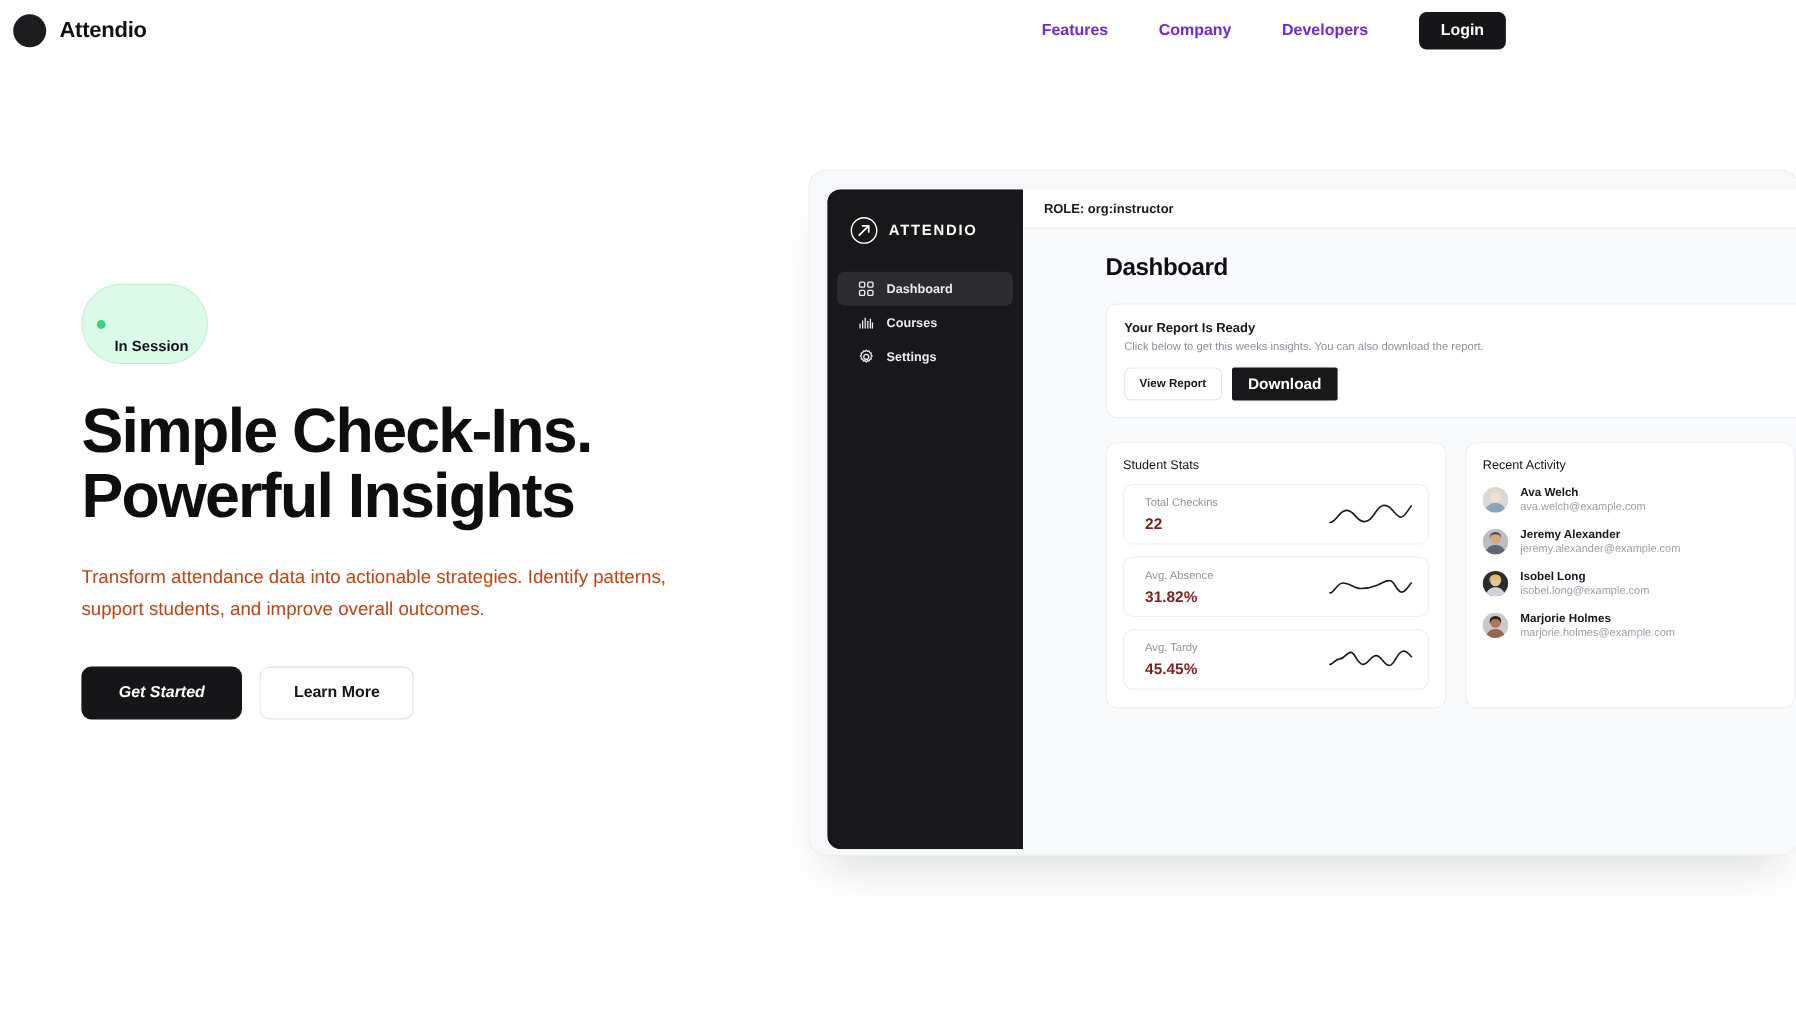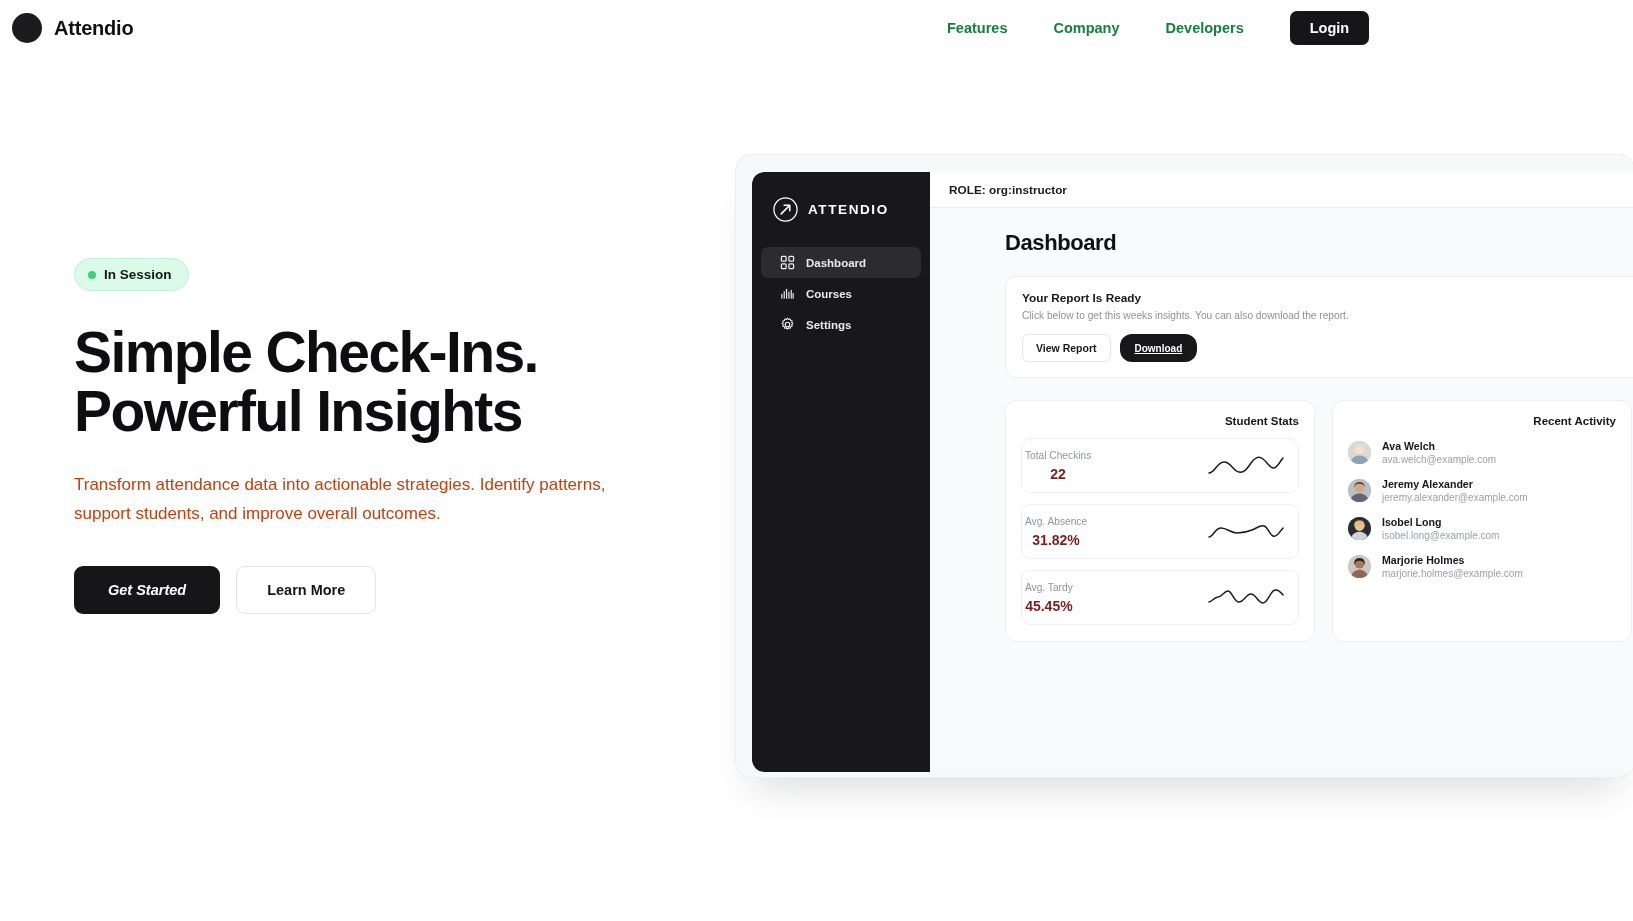--- a/index.html
+++ b/index.html
@@ -21,39 +21,39 @@
     width: 30px; height: 30px; border-radius: 50%; background: #1c1c1e;
     display: block;
   }
   .brand-name { font-size: 20px; font-weight: 700; color: #111114; letter-spacing: -0.2px; }
 
   .nav-links {
     position: absolute; left: 947px; top: 0; height: 56px;
     display: flex; align-items: center; gap: 0;
   }
   .nav-link {
-    font-size: 14.5px; font-weight: 600; color: #15803d;
+    font-size: 14.5px; font-weight: 600; color: #6d28d9;
     padding: 0 0; margin-right: 46px; white-space: nowrap; cursor: pointer;
   }
   .login-btn {
     background: #161619; color: #ffffff;
     font-size: 14.5px; font-weight: 700;
     padding: 9px 20px; border-radius: 7px; border: none;
     cursor: pointer; font-family: "Liberation Sans", sans-serif;
   }
 
   
   .hero { position: absolute; left: 74px; top: 258px; width: 620px; }
   .badge {
     display: inline-flex; align-items: center; gap: 8px;
     background: #dbfbe8; border: 1px solid #bff0d6;
     border-radius: 999px; padding: 8px 16px 8px 13px;
   }
   .badge-dot { width: 8px; height: 8px; border-radius: 50%; background: #3ad17e; display:block; }
-  .badge-label { font-size: 13.5px; font-weight: 700; color: #14151a; }
+  .badge-label { font-size: 13.5px; font-weight: 700; color: #14151a; margin-top: 40px; }
 
   .headline {
     margin-top: 32px;
     font-size: 57px; line-height: 1.04; font-weight: 700;
     color: #0e0e11; letter-spacing: -1.6px;
   }
   .headline .l2 { display: block; }
 
   .subhead {
     margin-top: 28px;
@@ -127,38 +127,37 @@
   }
   .report-title { font-size: 11.8px; font-weight: 700; color: #16161b; }
   .report-sub { margin-top: 5px; font-size: 10.2px; color: #8b919b; }
   .report-btns { margin-top: 13px; display: flex; gap: 9px; }
   .rbtn-ghost {
     background: #fff; border: 1px solid #e4e6ea; border-radius: 6px;
     font-size: 10.5px; font-weight: 700; color: #17171c; padding: 7px 13px; cursor: pointer;
     font-family: "Liberation Sans", sans-serif;
   }
   .rbtn-dark {
-    background: #18181b; border: none; border-radius: 12px;
-    font-size: 10px; font-weight: 700; color: #ffffff; padding: 7px 15px; cursor: pointer;
-    font-family: "Liberation Sans", sans-serif;
-    text-decoration: underline;
+    background: #18181b; border: none; border-radius: 2px;
+    font-size: 14px; font-weight: 700; color: #ffffff; padding: 7px 15px; cursor: pointer;
+    font-family: "Liberation Sans", sans-serif;
   }
 
   .cards-row { margin-top: 22px; display: flex; gap: 17px; }
   .panel {
     background: #ffffff; border: 1px solid #eceef1; border-radius: 11px;
     padding: 14px 15px 16px 15px;
   }
-  .panel-title { font-size: 11.5px; font-weight: 700; color: #16161b; text-align: right; }
+  .panel-title { font-size: 11.5px; font-weight: 400; color: #16161b; }
 
   .stats-panel { width: 310px; flex: 0 0 310px; }
   .stat-row {
     margin-top: 11px; border: 1px solid #eef0f2; border-radius: 9px;
-    padding: 11px 13px 11px 3px; display: flex; align-items: center;
-    justify-content: space-between; height: 55px; text-align: center;
+    padding: 11px 13px 11px 19px; display: flex; align-items: center;
+    justify-content: space-between; height: 55px;
   }
   .stat-label { font-size: 10.2px; color: #8f949d; font-weight: 400; }
   .stat-value { margin-top: 5px; font-size: 14px; font-weight: 700; color: #7f1d1d; }
   .spark { width: 78px; height: 26px; display: block; }
 
   .activity-panel { width: 300px; flex: 0 0 300px; }
   .act-item { display: flex; align-items: center; gap: 11px; margin-top: 13px; }
   .avatar {
     width: 23px; height: 23px; flex: 0 0 23px; border-radius: 50%;
     overflow: hidden; display: block; background: #cfd3d8;

